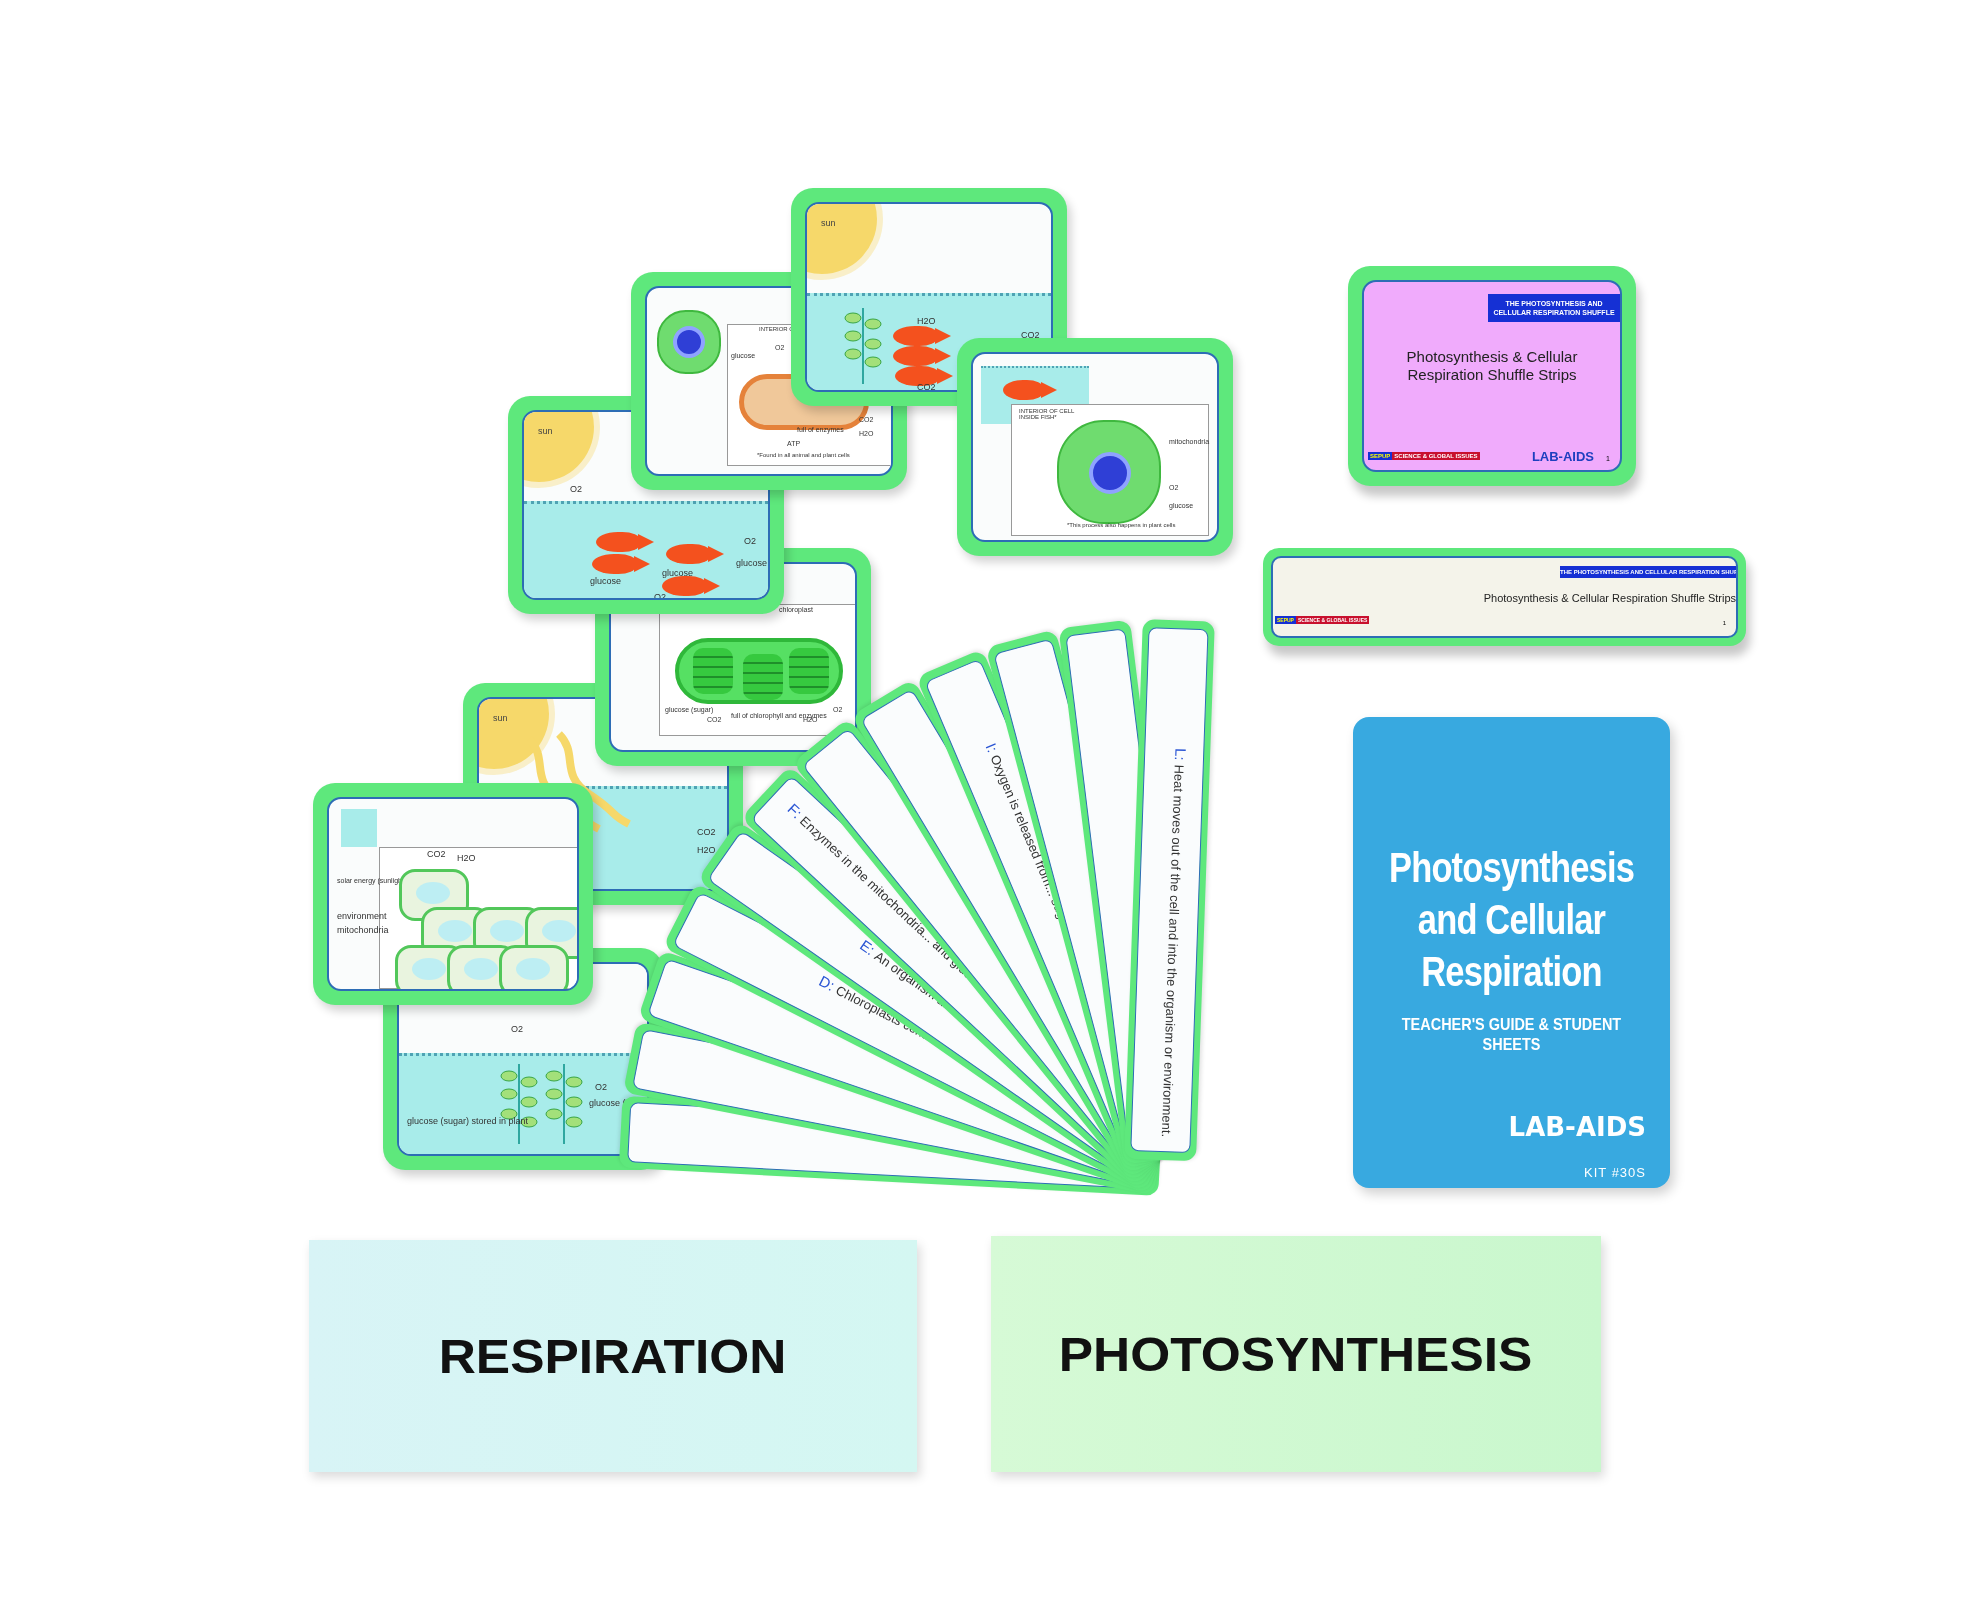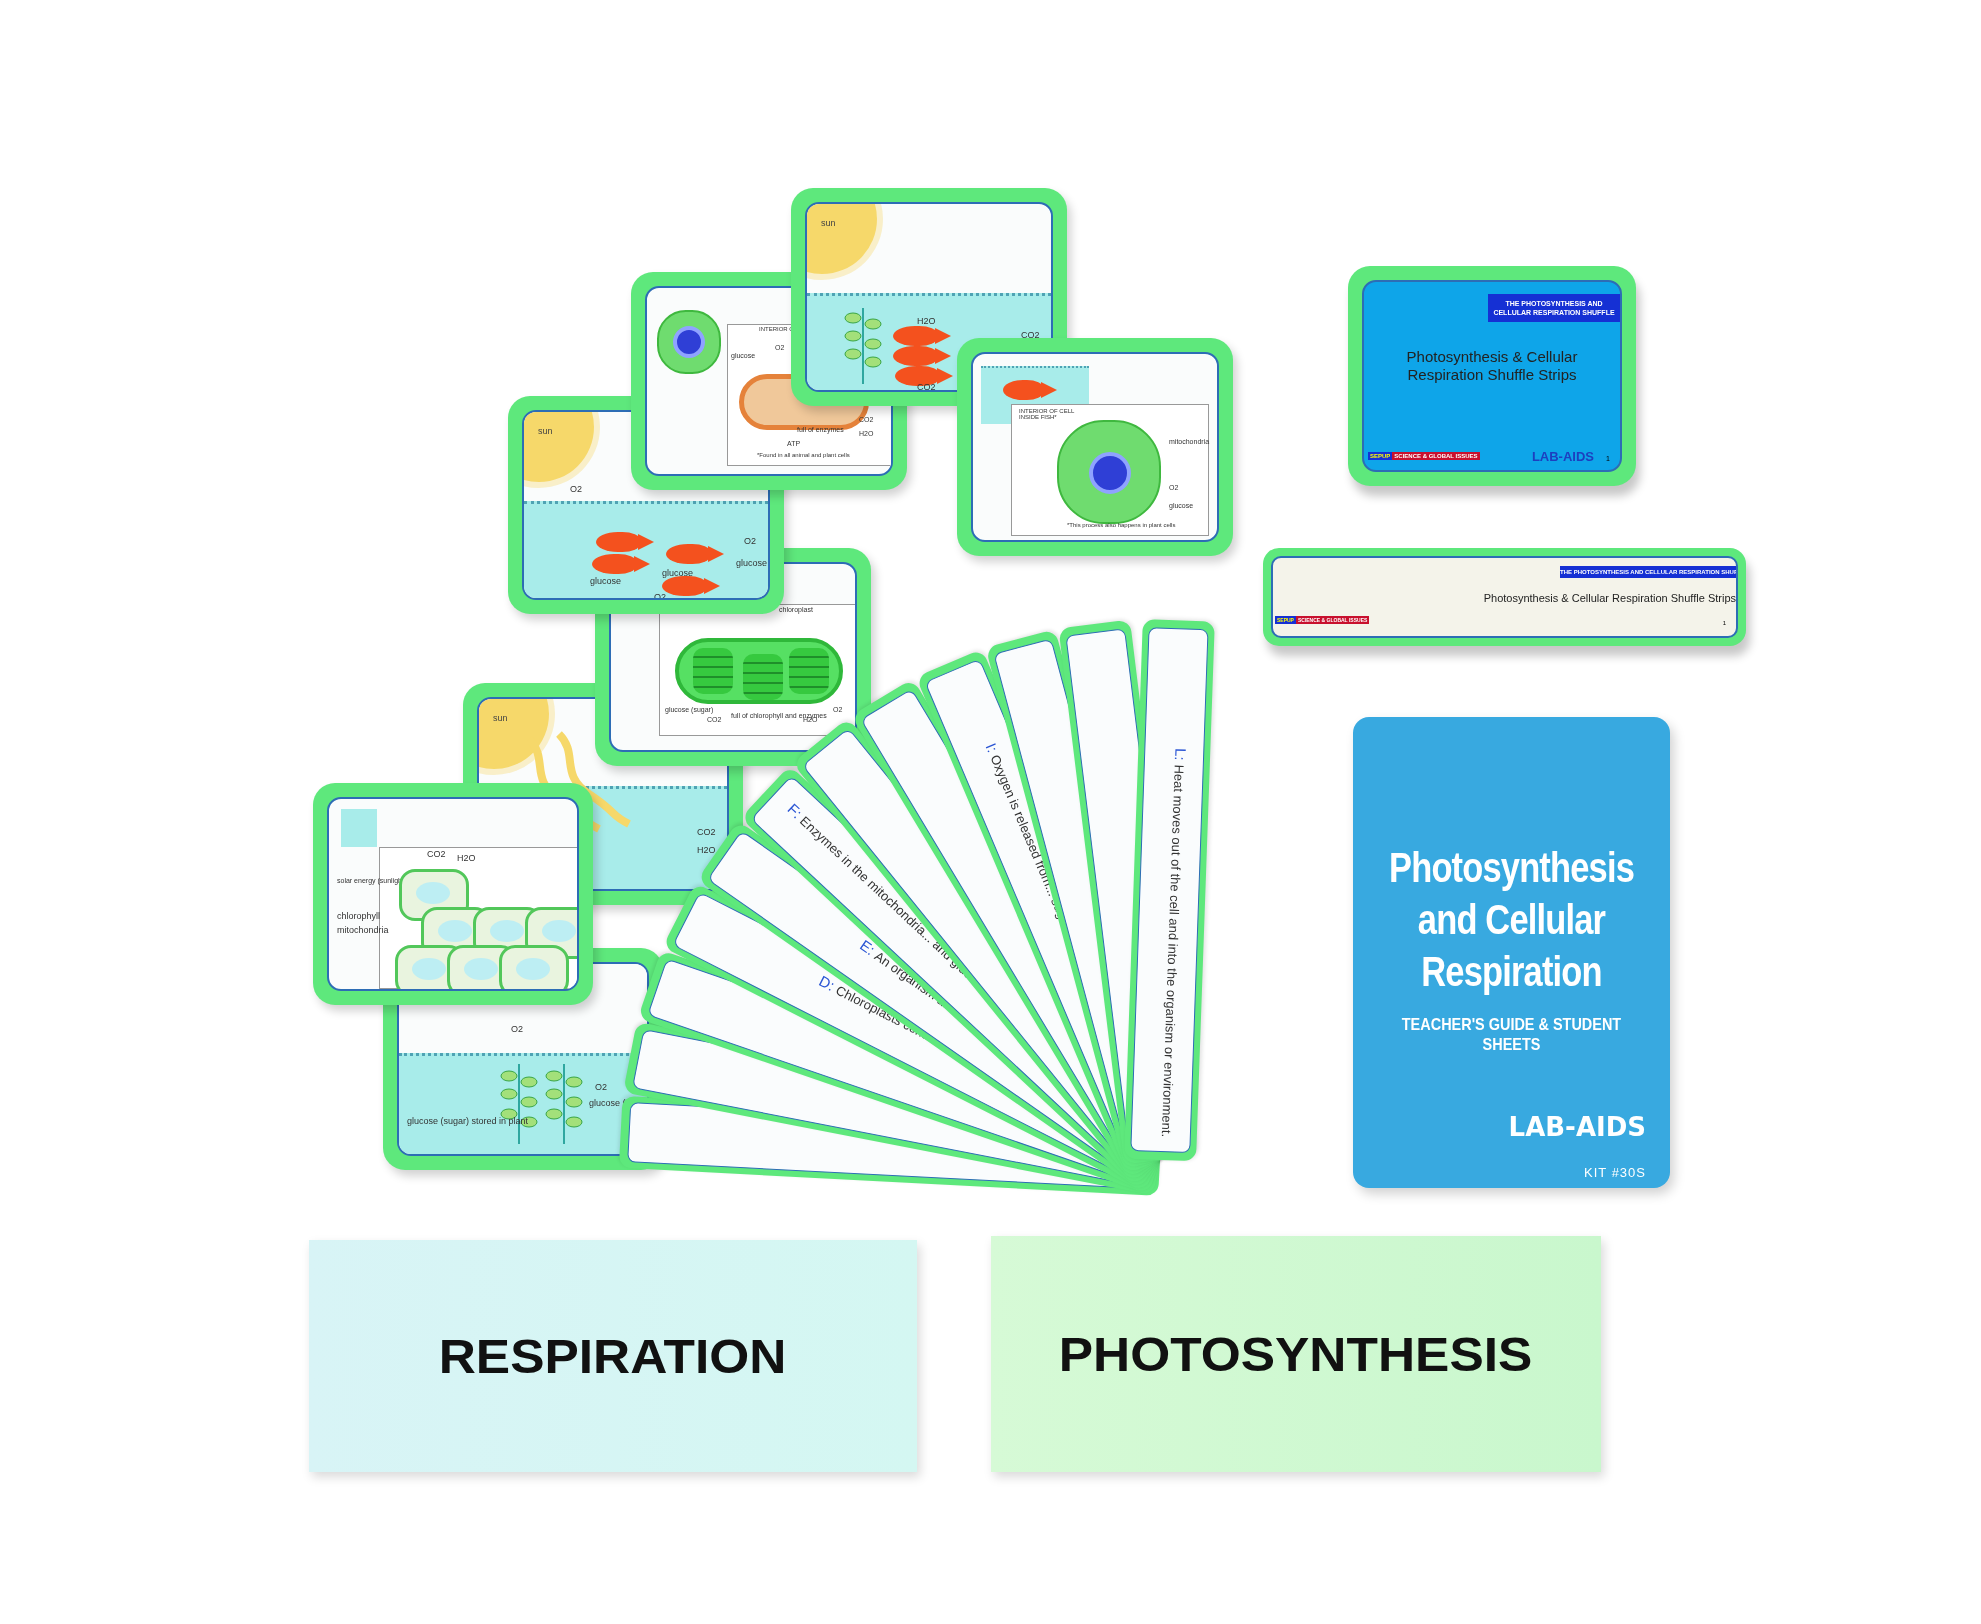--- a/index.html
+++ b/index.html
@@ -88,21 +88,21 @@
   </div>
 </div>
 
 <div class="card" data-name="picture-card-plant-cells" style="left:313px;top:783px;width:280px;height:222px;">
   <div class="inner">
     <div data-name="mini-plants-thumb" style="position:absolute;left:12px;top:10px;width:36px;height:38px;background:#a8ecea;"></div>
     <div class="boxed" style="left:50px;top:48px;width:220px;height:140px;"></div>
     <span class="lbl" data-name="label-co2" style="left:98px;top:50px;">CO2</span>
     <span class="lbl" data-name="label-h2o" style="left:128px;top:54px;">H2O</span>
     <span class="lbl" data-name="label-solar-energy" style="left:8px;top:78px;font-size:7px;">solar energy (sunlight)</span>
-    <span class="lbl" data-name="label-chloroplasts" style="left:8px;top:112px;">chlorophyll</span>
+    <span class="lbl" data-name="label-chloroplasts" style="left:8px;top:112px;">environment</span>
     <span class="lbl" data-name="label-mitochondria" style="left:8px;top:126px;">mitochondria</span>
     <div class="plant-cell" style="left:70px;top:70px;"></div>
     <div class="plant-cell" style="left:92px;top:108px;"></div>
       <div class="plant-cell" style="left:144px;top:108px;"></div>
       <div class="plant-cell" style="left:196px;top:108px;"></div>
     <div class="plant-cell" style="left:66px;top:146px;"></div>
       <div class="plant-cell" style="left:118px;top:146px;"></div>
       <div class="plant-cell" style="left:170px;top:146px;"></div>
   </div>
 </div>
@@ -196,21 +196,21 @@
         <div class="nucleus" style="left:30px;top:30px;width:34px;height:34px;"></div>
       </div>
     <span class="lbl" data-name="label-mitochondria" style="left:196px;top:84px;font-size:7px;">mitochondria</span>
     <span class="lbl" data-name="label-o2" style="left:196px;top:130px;font-size:7px;">O2</span>
     <span class="lbl" data-name="label-glucose" style="left:196px;top:148px;font-size:7px;">glucose</span>
     <span class="lbl" data-name="label-footnote" style="left:94px;top:168px;font-size:6px;">*This process also happens in plant cells</span>
   </div>
 </div>
 
 <div class="card" data-name="shuffle-cards-box" style="left:1348px;top:266px;width:288px;height:220px;box-shadow:4px 10px 10px rgba(0,0,0,0.22);">
-  <div class="inner" style="background:#0ea5e9;">
+  <div class="inner" style="background:#f0abfc;">
     <div data-name="shuffle-banner" style="position:absolute;right:0;top:12px;width:124px;height:28px;background:#1530d4;color:#fff;font-size:7px;font-weight:bold;text-align:center;display:flex;align-items:center;justify-content:center;line-height:9px;padding:0 4px;">THE PHOTOSYNTHESIS AND CELLULAR RESPIRATION SHUFFLE</div>
     <div data-name="shuffle-cards-title" style="position:absolute;left:0;right:0;top:66px;text-align:center;font-size:15px;color:#222;line-height:18px;">
       <div data-name="title-line-1">Photosynthesis &amp; Cellular</div>
       <div data-name="title-line-2">Respiration Shuffle Strips</div>
     </div>
     <div data-name="sepup-badge" style="position:absolute;left:4px;bottom:10px;display:flex;font-size:6px;font-weight:bold;">
       <span data-name="sepup-label" style="background:#1530d4;color:#ff0;padding:1px 2px;">SEPUP</span>
       <span data-name="series-label" style="background:#c8102e;color:#fff;padding:1px 2px;">SCIENCE &amp; GLOBAL ISSUES</span>
     </div>
     <span data-name="lab-aids-logo" style="position:absolute;right:26px;bottom:6px;font-size:13px;font-weight:bold;color:#1d3fbf;">LAB-AIDS</span>

